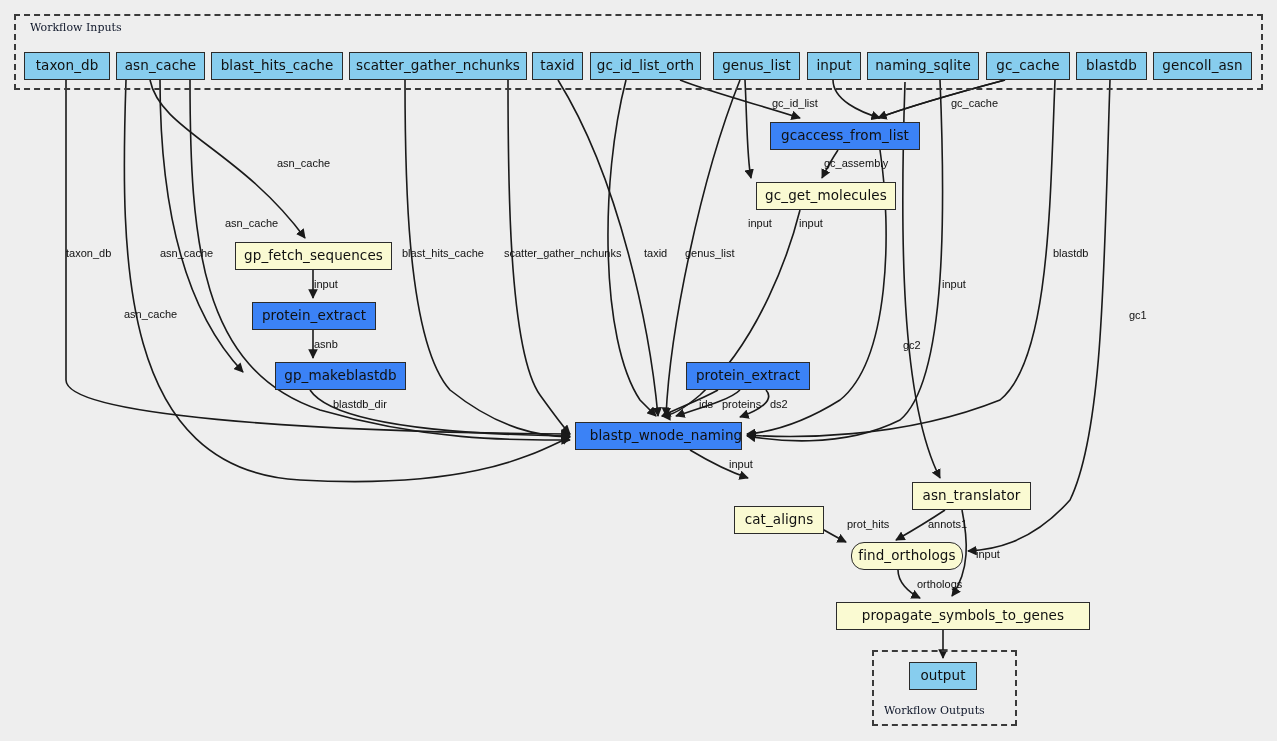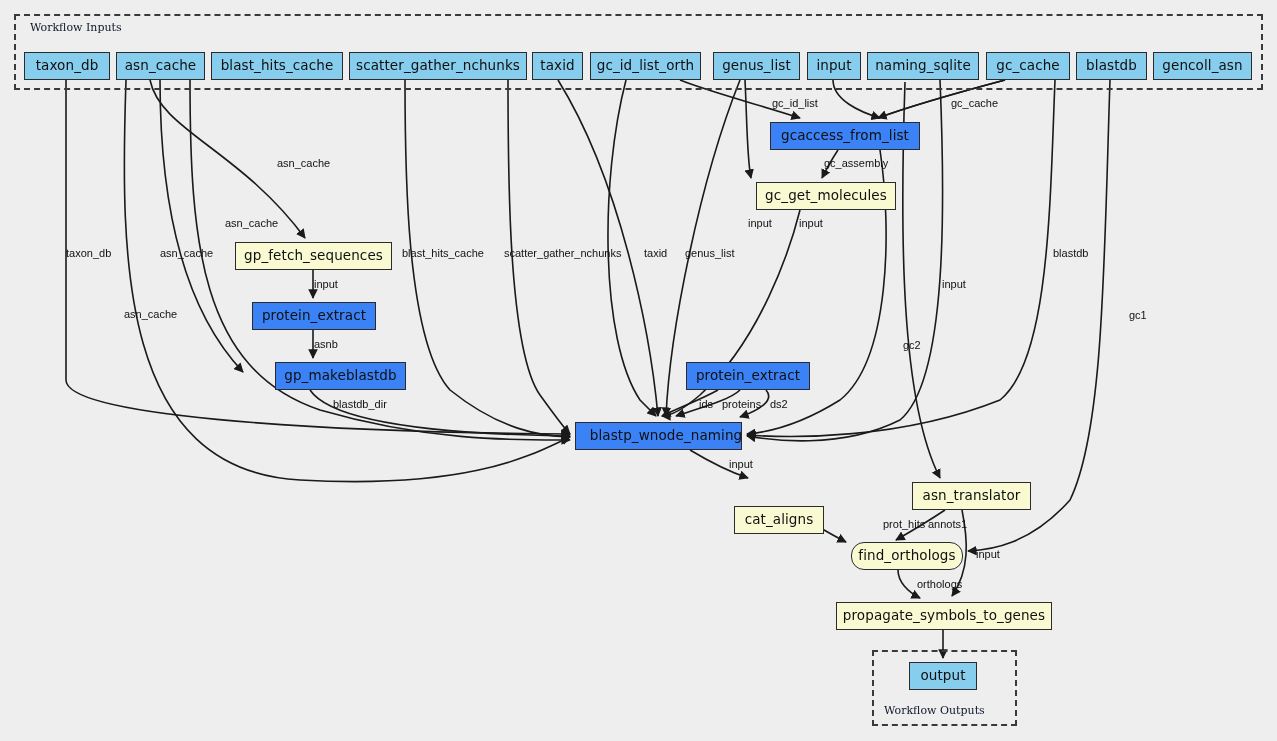--- a/index.html
+++ b/index.html
@@ -170,21 +170,21 @@
   <div class="node proc-orange" style="left:770px; top:122px; width:150px; height:28px;">gcaccess_from_list</div>
   <div class="node proc-yellow" style="left:756px; top:182px; width:140px; height:28px;">gc_get_molecules</div>
   <div class="node proc-yellow" style="left:235px; top:242px; width:157px; height:28px;">gp_fetch_sequences</div>
   <div class="node proc-orange" style="left:252px; top:302px; width:124px; height:28px;">protein_extract</div>
   <div class="node proc-orange" style="left:248px; top:362px; width:131px; height:28px;margin-left:27px;">gp_makeblastdb</div>
   <div class="node proc-orange" style="left:686px; top:362px; width:124px; height:28px;">protein_extract</div>
   <div class="node proc-orange" style="left:575px; top:422px; width:167px; height:28px;padding-left:15px;">blastp_wnode_naming</div>
   <div class="node proc-yellow" style="left:734px; top:482px; width:90px; height:28px;margin-top:24px;">cat_aligns</div>
   <div class="node proc-yellow" style="left:912px; top:482px; width:119px; height:28px;">asn_translator</div>
   <div class="node proc-yellow" style="left:851px; top:542px; width:112px; height:28px;border-radius:13px;">find_orthologs</div>
-  <div class="node proc-yellow" style="left:836px; top:602px; width:216px; height:28px;">propagate_symbols_to_genes</div>
+  <div class="node proc-yellow" style="left:836px; top:602px; width:254px; height:28px;">propagate_symbols_to_genes</div>
 
   <div class="node input-node" style="left:909px; top:662px; width:68px; height:28px;">output</div>
 
   <div class="elabel" style="left:66px;  top:248px;">taxon_db</div>
   <div class="elabel" style="left:160px; top:248px;">asn_cache</div>
   <div class="elabel" style="left:124px; top:309px;">asn_cache</div>
   <div class="elabel" style="left:225px; top:218px;">asn_cache</div>
   <div class="elabel" style="left:277px; top:158px;">asn_cache</div>
   <div class="elabel" style="left:402px; top:248px;">blast_hits_cache</div>
   <div class="elabel" style="left:504px; top:248px;">scatter_gather_nchunks</div>
@@ -199,18 +199,18 @@
   <div class="elabel" style="left:1053px;top:248px;">blastdb</div>
   <div class="elabel" style="left:903px; top:340px;">gc2</div>
   <div class="elabel" style="left:1107px;top:310px;margin-left:22px;">gc1</div>
   <div class="elabel" style="left:314px; top:279px;">input</div>
   <div class="elabel" style="left:314px; top:339px;">asnb</div>
   <div class="elabel" style="left:333px; top:399px;">blastdb_dir</div>
   <div class="elabel" style="left:699px; top:399px;">ids</div>
   <div class="elabel" style="left:722px; top:399px;">proteins</div>
   <div class="elabel" style="left:770px; top:399px;">ds2</div>
   <div class="elabel" style="left:729px; top:459px;">input</div>
-  <div class="elabel" style="left:847px; top:519px;margin-left:36px;">prot_hits</div>
+  <div class="elabel" style="left:847px; top:519px;">prot_hits</div>
   <div class="elabel" style="left:928px; top:519px;">annots1</div>
   <div class="elabel" style="left:976px; top:549px;">input</div>
   <div class="elabel" style="left:917px; top:579px;">orthologs</div>
 
 </div>
 
 </body></html>

